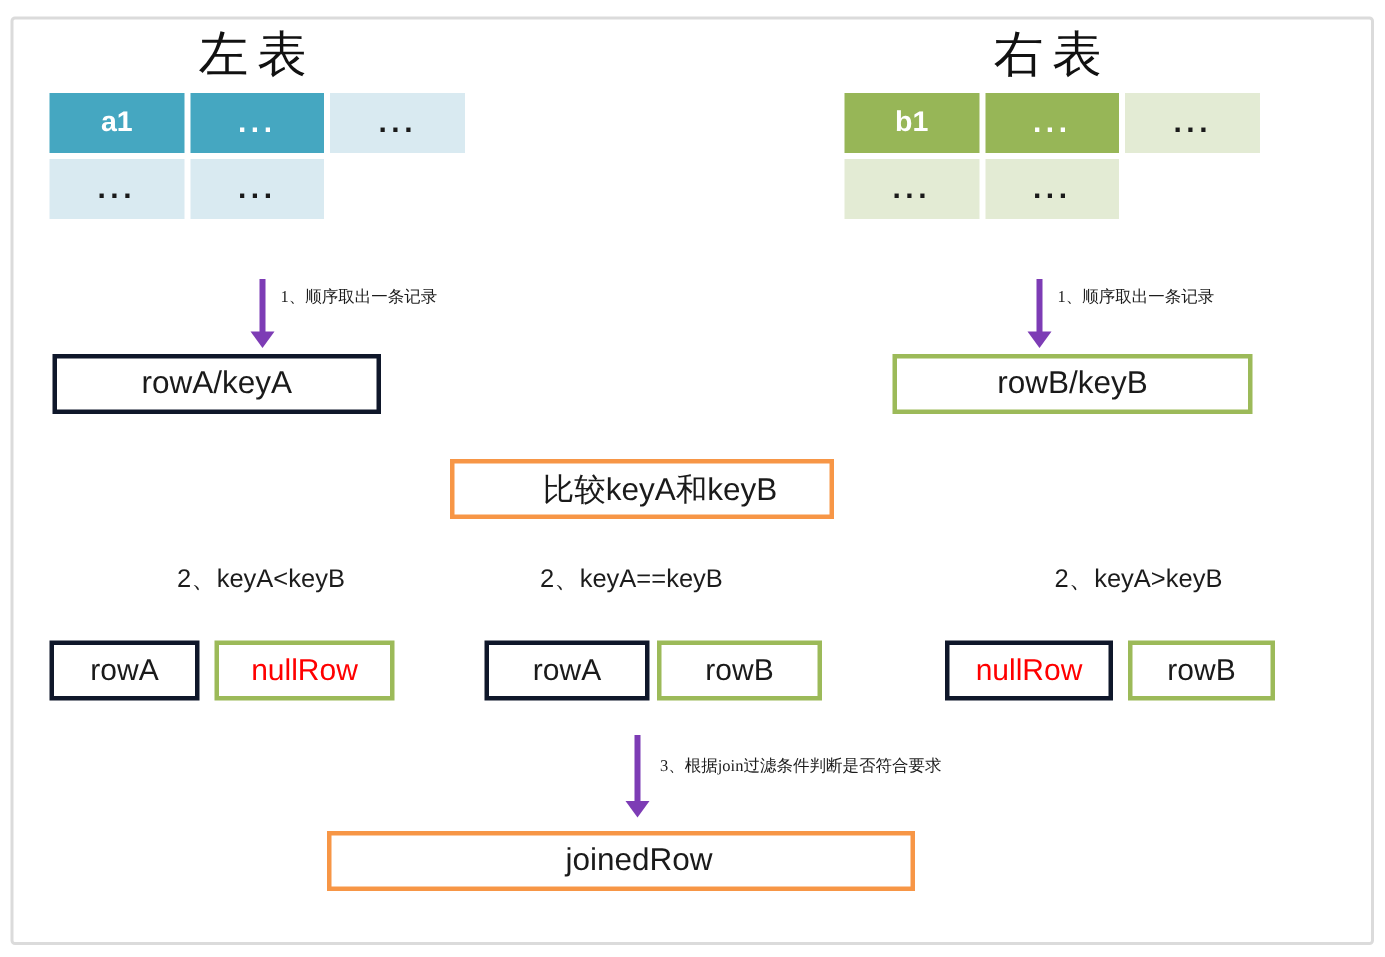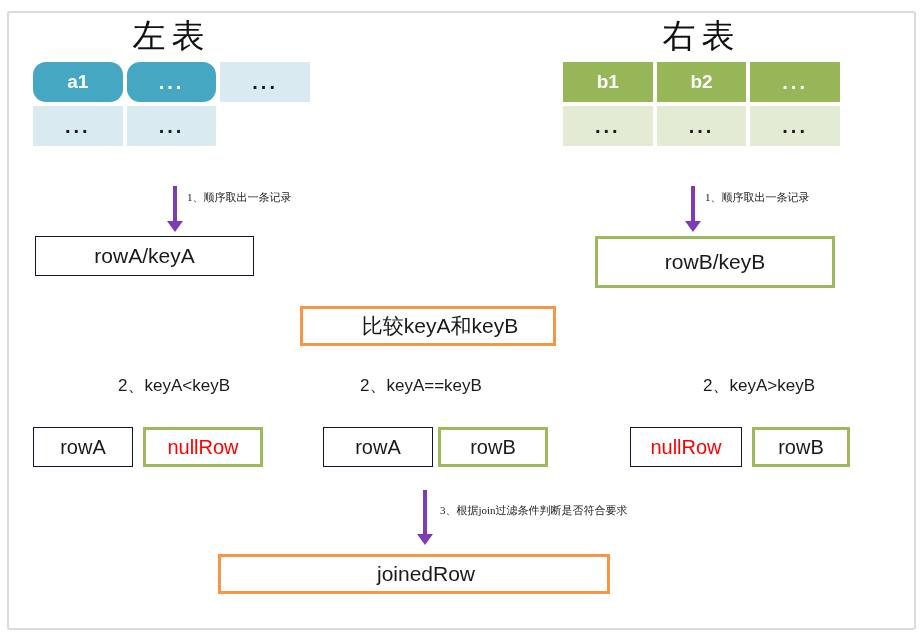--- a/index.html
+++ b/index.html
@@ -14,30 +14,30 @@
   .abs{position:absolute;}
   .table-title{
     font-size:33px;letter-spacing:6px;text-align:center;
     font-family:"Liberation Serif", serif;color:#111;
   }
   .grid-table{display:grid;grid-template-columns:1fr 1fr 1fr;gap:4px;}
   .cell{
     height:40px;display:flex;align-items:center;justify-content:center;
     font-weight:bold;font-size:19px;
   }
-  .th-teal{background:#45a7c1;color:#fff;border-radius:13px;}
+  .th-teal{background:#45a7c1;color:#fff;}
   .td-teal{background:#d9eaf1;color:#1a1a1a;}
   .th-green{background:#97b657;color:#fff;}
   .td-green{background:#e3ebd4;color:#1a1a1a;}
   .dots{letter-spacing:3px;font-size:20px;}
   .obox{
     background:#fff;display:flex;align-items:center;justify-content:center;
     font-size:21px;color:#1a1a1a;box-sizing:border-box;
   }
-  .bd-teal{border:1px solid #0f172a;}
+  .bd-teal{border:3px solid #0f172a;}
   .bd-green{border:3px solid #9cba59;}
   .bd-orange{border:3px solid #f79646;padding-left:24px;}
   .txt-red{color:#ff0000;}
   .step-label{font-size:11px;color:#1c1c1c;white-space:nowrap;
     font-family:"Liberation Serif", serif;}
   .branch-label{font-size:17px;color:#1c1c1c;white-space:nowrap;}
   .arrow{width:16px;}
   .arrow .shaft{position:absolute;left:6px;top:0;width:4px;background:#7d3cb5;}
   .arrow .head{
     position:absolute;left:0;width:0;height:0;
@@ -55,41 +55,40 @@
   <div class="cell th-teal">a1</div>
   <div class="cell th-teal dots">...</div>
   <div class="cell td-teal dots">...</div>
   <div class="cell td-teal dots">...</div>
   <div class="cell td-teal dots">...</div>
 </div>
 
 <div class="abs table-title" style="left:563px;top:14px;width:277px;">右表</div>
 <div class="abs grid-table" style="left:563px;top:62px;width:277px;">
   <div class="cell th-green">b1</div>
-  <div class="cell th-green">b2</div>
   <div class="cell th-green dots">...</div>
   <div class="cell td-green dots">...</div>
   <div class="cell td-green dots">...</div>
   <div class="cell td-green dots">...</div>
 </div>
 
 <div class="abs arrow" style="left:167px;top:186px;height:46px;">
   <div class="shaft" style="height:36px;"></div>
     <div class="head" style="top:35px;"></div>
 </div>
 <div class="abs step-label" style="left:187px;top:190px;">1、顺序取出一条记录</div>
 
 <div class="abs arrow" style="left:685px;top:186px;height:46px;">
   <div class="shaft" style="height:36px;"></div>
     <div class="head" style="top:35px;"></div>
 </div>
 <div class="abs step-label" style="left:705px;top:190px;">1、顺序取出一条记录</div>
 
 <div class="abs obox bd-teal" style="left:35px;top:236px;width:219px;height:40px;">rowA/keyA</div>
-<div class="abs obox bd-green" style="left:595px;top:236px;width:240px;height:52px;">rowB/keyB</div>
+<div class="abs obox bd-green" style="left:595px;top:236px;width:240px;height:40px;">rowB/keyB</div>
 
 <div class="abs obox bd-orange" style="left:300px;top:306px;width:256px;height:40px;">比较keyA和keyB</div>
 
 <div class="abs branch-label" style="left:118px;top:374px;">2、keyA&lt;keyB</div>
 <div class="abs branch-label" style="left:360px;top:374px;">2、keyA==keyB</div>
 <div class="abs branch-label" style="left:703px;top:374px;">2、keyA&gt;keyB</div>
 
 <div class="abs obox bd-teal" style="left:33px;top:427px;width:100px;height:40px;font-size:20px;">rowA</div>
 <div class="abs obox bd-green txt-red" style="left:143px;top:427px;width:120px;height:40px;font-size:20px;">nullRow</div>
 

